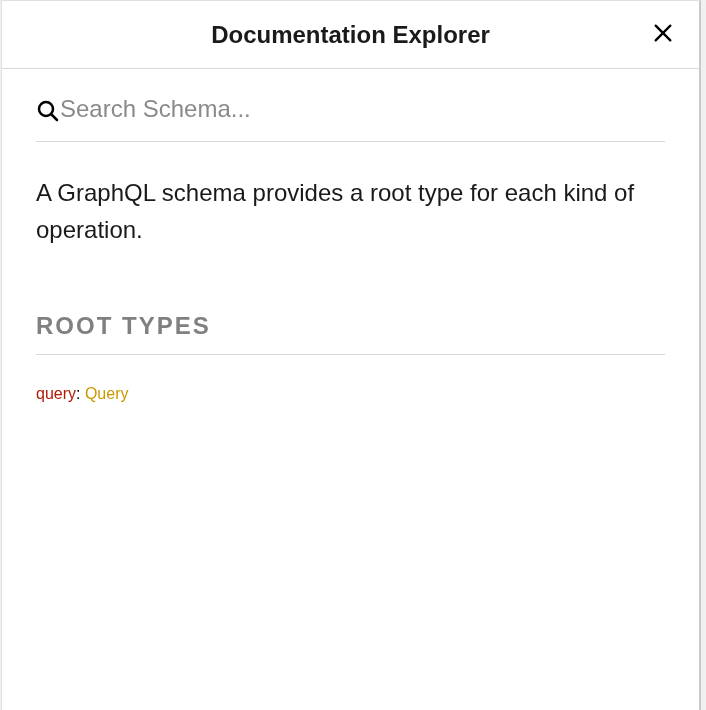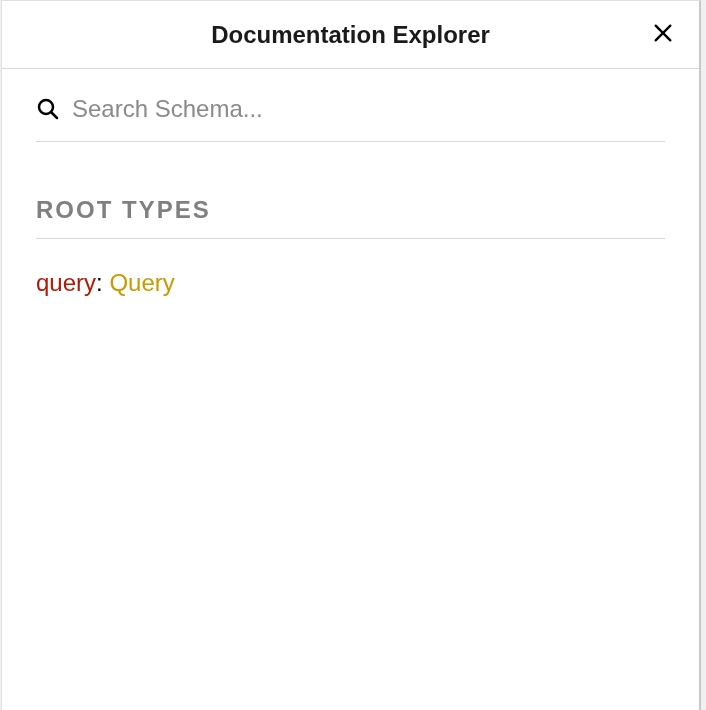--- a/index.html
+++ b/index.html
@@ -54,24 +54,23 @@
     }
     .close-btn svg {
       width: 22px;
       height: 22px;
     }
     .content {
       padding: 0 34px;
     }
     .search-row {
       display: flex;
-      align-items: center;
+      align-items: flex-end;
       padding: 26px 0 18px 0;
       border-bottom: 1px solid #d8d8d8;
-      gap: 12px;
     }
     .search-icon svg {
       width: 24px;
       height: 24px;
       display: block;
     }
     .search-input {
       flex: 1;
       border: none;
       outline: none;
@@ -94,21 +93,21 @@
       padding-bottom: 14px;
       border-bottom: 1px solid #d8d8d8;
       font-size: 24px;
       font-weight: 700;
       letter-spacing: 2px;
       color: #808080;
       text-transform: uppercase;
     }
     .root-type-row {
       padding-top: 30px;
-      font-size: 24px;
+      font-size: 16px;
     }
     .keyword {
       color: #b11a04;
     }
     .type-link {
       color: #ca9800;
       cursor: pointer;
     }
   </style>
 </head>
@@ -131,20 +130,21 @@
     <div class="search-row">
       <span class="search-icon">
         <svg viewBox="0 0 24 24" fill="none" stroke="#000000" stroke-width="2.5" stroke-linecap="round">
           <circle cx="10" cy="10" r="7"></circle>
           <line x1="15.5" y1="15.5" x2="21" y2="21"></line>
         </svg>
       </span>
       <input type="text" class="search-input" placeholder="Search Schema..." style="">
     </div>
 
+    <div class="description">A GraphQL schema provides a root type for each kind of operation.</div>
 
     <div class="section-header">ROOT TYPES</div>
 
     <div class="root-type-row">
       <span class="keyword">query</span><span>: </span><span class="type-link">Query</span>
     </div>
   </div>
 </div>
 
 </body></html>

